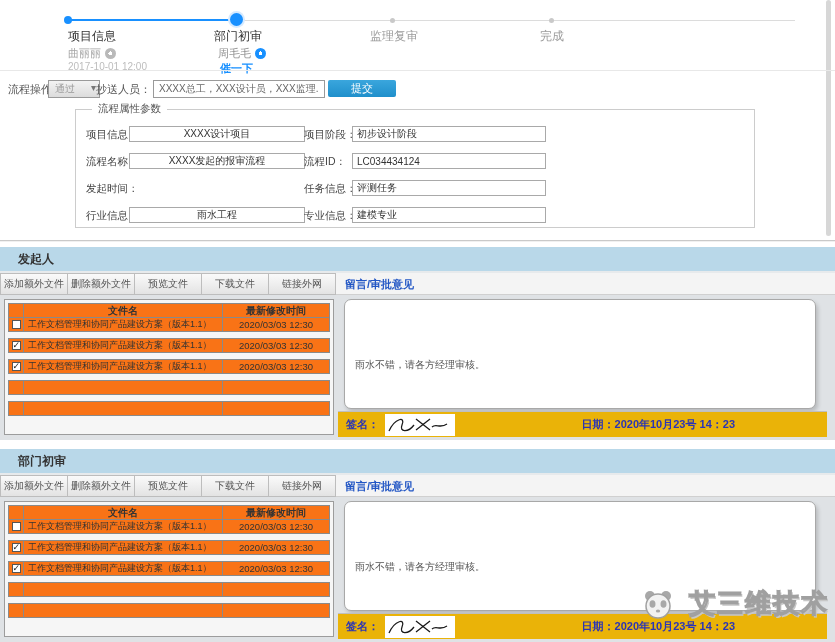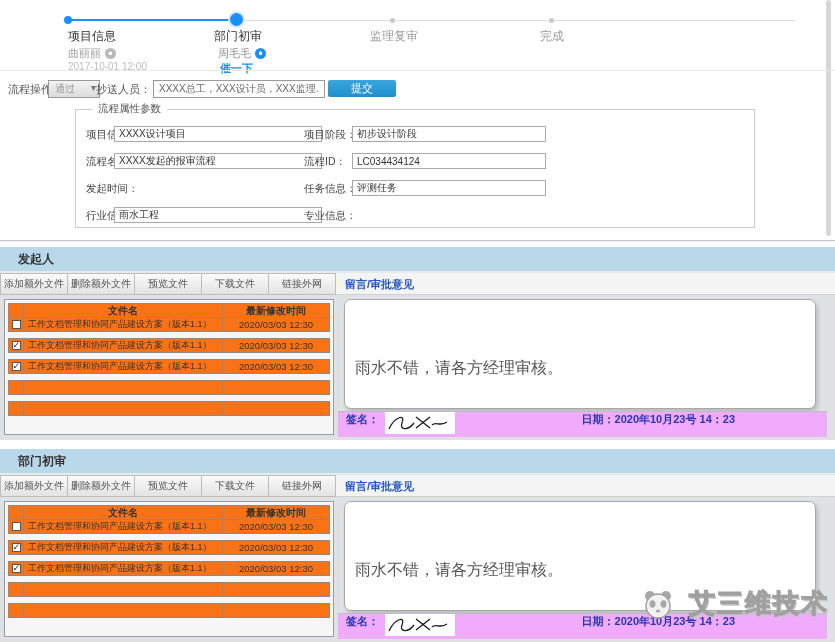--- a/index.html
+++ b/index.html
@@ -44,21 +44,21 @@
   .submitbtn { position:absolute; left:328px; top:2px; width:68px; height:17px; border:none; border-radius:2px;
                background:linear-gradient(#3aa6dd,#1f8fcb); color:#fff; font-size:11px; cursor:pointer; }
 
   
   .attrs { position:absolute; left:75px; top:102px; width:680px; height:126px; border:1px solid #ccc; }
   .attrs legend { margin-left:16px; padding:0 6px; font-size:10.5px; color:#555; }
   .frow { position:absolute; left:0; width:680px; height:17px; }
   .flabel { position:absolute; font-size:10.5px; color:#444; top:2px; }
   .finput { position:absolute; height:16px; border:1px solid #a9a9a9; font-size:10px; color:#333;
             padding:0 4px; background:#fff; }
-  .l-label { left:10px; } .l-input { left:38px; width:208px; }
+  .l-label { left:10px; } .l-input { left:53px; width:176px;text-align:center; }
   .r-label { left:228px; } .r-input { left:276px; width:194px; }
 
   
   .block { position:absolute; left:0; width:835px; height:193px; background:#e7eaec; }
   .block.s1 { top:247px; } .block.s2 { top:449px; }
   .bhead { position:absolute; top:0; left:0; right:0; height:24px; background:#b9d8e9;
            display:flex; align-items:center; padding-left:18px; font-size:12px; font-weight:bold; color:#333; }
   .czone { position:absolute; left:0; right:0; top:48px; bottom:0; background:#dfe2e5; }
   .tstrip { position:absolute; top:26px; left:0; right:0; height:22px; background:#f4f4f4;
             border-bottom:1px solid #d0d0d0; }
@@ -76,24 +76,24 @@
   .c-cb { width:15px; border-right:1px solid #8a8a8a; display:flex; align-items:center; justify-content:center; }
   .c-name { flex:1; border-right:1px solid #8a8a8a; padding-left:4px; font-size:9px; color:#333;
             display:flex; align-items:center; white-space:nowrap; overflow:hidden; }
   .c-time { width:106px; font-size:9.5px; color:#333; display:flex; align-items:center; justify-content:center; }
   .trow.hd .c-name, .trow.hd .c-time { font-weight:bold; font-size:10px; justify-content:center; padding-left:0; }
   .cbx { width:9px; height:9px; border:1px solid #555; background:#fff; font-size:9px; line-height:7px;
          text-align:center; color:#222; cursor:pointer; }
 
   .comment-box { position:absolute; left:344px; top:52px; width:472px; height:110px; background:#fff;
                  border:1px solid #a8a8a8; border-radius:7px; box-shadow:2px 3px 4px rgba(0,0,0,0.18); }
-  .comment-text { position:absolute; left:10px; top:58px; font-size:16px; color:#555; }
-
-  .sign-row { position:absolute; left:338px; right:8px; top:164px; height:26px; background:#f0abfc;
-              border-top:1px solid #bfbfbf; display:flex; }
+  .comment-text { position:absolute; left:10px; top:58px; font-size:10px; color:#555; }
+
+  .sign-row { position:absolute; left:338px; right:8px; top:164px; height:26px; background:#eab308;
+              border-top:1px solid #bfbfbf; display:flex; align-items:center; }
   .blue-b { color:#2b35b5; font-weight:bold; font-size:11px; }
   .sigbox { width:70px; height:22px; background:#fff; margin-left:6px; display:flex; align-items:center; }
   .sign-row .lbl { margin-left:8px; }
   .daterow { margin-left:auto; margin-right:92px; white-space:nowrap; }
 
   
   .wm { position:absolute; right:6px; top:586px; display:flex; align-items:center; gap:12px; pointer-events:none; }
   .wm-text { font-size:26px; font-weight:bold; letter-spacing:2px; color:#efefef;
              -webkit-text-stroke:1.2px #a0a0a0; text-shadow:1.5px 1.5px 0 #c7c7c7; }
 </style>
@@ -158,20 +158,21 @@
     </div>
     <div class="frow" style="top:64px;">
       <span class="flabel l-label">发起时间：</span>
       <span class="flabel r-label">任务信息：</span>
       <input class="finput r-input" value="评测任务" style="">
     </div>
     <div class="frow" style="top:91px;">
       <span class="flabel l-label">行业信息：</span>
       <input class="finput l-input" value="雨水工程" style="">
       <span class="flabel r-label">专业信息：</span>
+      <input class="finput r-input" value="建模专业" style="">
     </div>
   </fieldset>
 
   <div class="div2"></div>
 
   <div class="block s1">
     <div class="czone"></div>
     <div class="bhead">
       <span>发起人</span>
     </div>

